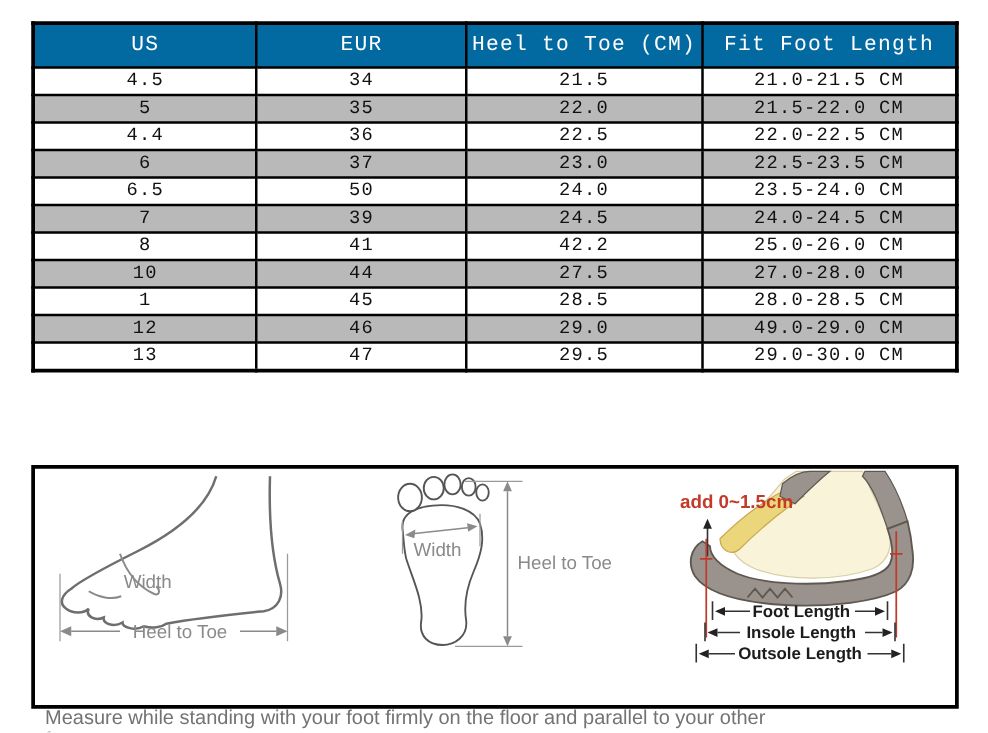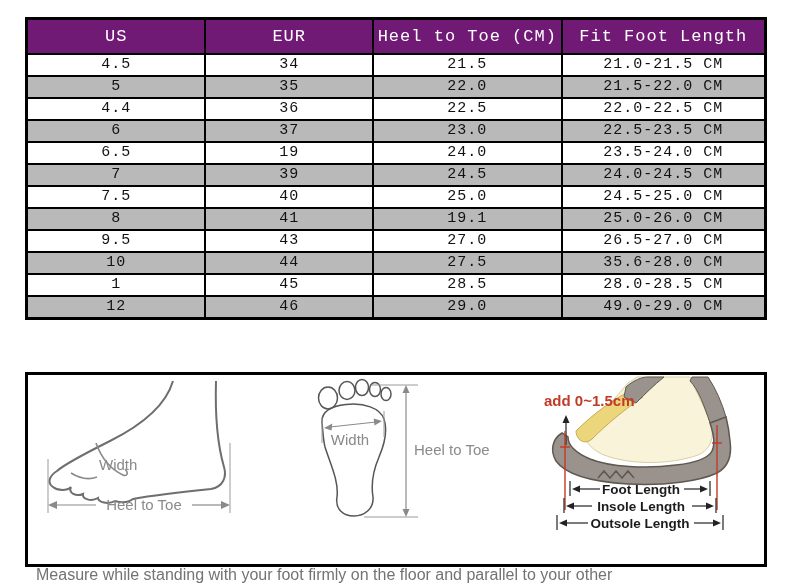--- a/index.html
+++ b/index.html
@@ -1,21 +1,21 @@
 <!DOCTYPE html>
 <html><head>
 <meta charset="utf-8">
 <style>
   html,body{margin:0;padding:0;background:#fff;}
   .page{position:relative;width:790px;height:586px;background:#ffffff;overflow:hidden;
         font-family:"Liberation Mono", monospace;}
   
   table.size-table{position:absolute;left:25px;top:17px;width:742px;
         border-collapse:collapse;table-layout:fixed;border:3px solid #000;}
-  .size-table th{background:#701a75;color:#fff;border:2px solid #000;
+  .size-table th{background:#0369a1;color:#fff;border:2px solid #000;
         height:31px;line-height:31px;font-size:17px;font-weight:normal;
         letter-spacing:1px;text-align:center;}
   .size-table td{border:2px solid #000;height:20px;line-height:20px;
         font-size:15px;letter-spacing:1px;text-align:center;color:#111;
         padding:0;}
   .size-table tbody tr:nth-child(even){background:#b9b9b9;}
   .size-table tbody tr:nth-child(odd){background:#ffffff;}
   
   .measure-box{position:absolute;left:25px;top:372px;width:742px;height:195px;
         box-sizing:border-box;border:3px solid #000;background:#fff;}
@@ -77,65 +77,59 @@
           <td>22.0-22.5 CM</td>
         </tr>
       <tr>
           <td>6</td>
           <td>37</td>
           <td>23.0</td>
           <td>22.5-23.5 CM</td>
         </tr>
       <tr>
           <td>6.5</td>
-          <td>19</td>
+          <td>50</td>
           <td>24.0</td>
           <td>23.5-24.0 CM</td>
         </tr>
       <tr>
           <td>7</td>
           <td>39</td>
           <td>24.5</td>
           <td>24.0-24.5 CM</td>
         </tr>
       <tr>
-          <td>7.5</td>
-          <td>40</td>
-          <td>25.0</td>
-          <td>24.5-25.0 CM</td>
-        </tr>
-      <tr>
           <td>8</td>
           <td>41</td>
-          <td>19.1</td>
+          <td>42.2</td>
           <td>25.0-26.0 CM</td>
-        </tr>
-      <tr>
-          <td>9.5</td>
-          <td>43</td>
-          <td>27.0</td>
-          <td>26.5-27.0 CM</td>
         </tr>
       <tr>
           <td>10</td>
           <td>44</td>
           <td>27.5</td>
-          <td>35.6-28.0 CM</td>
+          <td>27.0-28.0 CM</td>
         </tr>
       <tr>
           <td>1</td>
           <td>45</td>
           <td>28.5</td>
           <td>28.0-28.5 CM</td>
         </tr>
       <tr>
           <td>12</td>
           <td>46</td>
           <td>29.0</td>
           <td>49.0-29.0 CM</td>
+        </tr>
+      <tr>
+          <td>13</td>
+          <td>47</td>
+          <td>29.5</td>
+          <td>29.0-30.0 CM</td>
         </tr>
     </tbody>
   </table>
 
   <div class="measure-box">
 
     <svg class="svg-sidefoot" width="205" height="146" viewBox="0 0 205 146">
       <g>
         <path class="outline" d="M129,0 C122,24 98,44 66,60 C46,70 22,82 13,90 C5,95 3,102 9,106
                  C14,110 23,110 27,106 C24,112 32,116 39,113 C38,118 47,121 54,117

